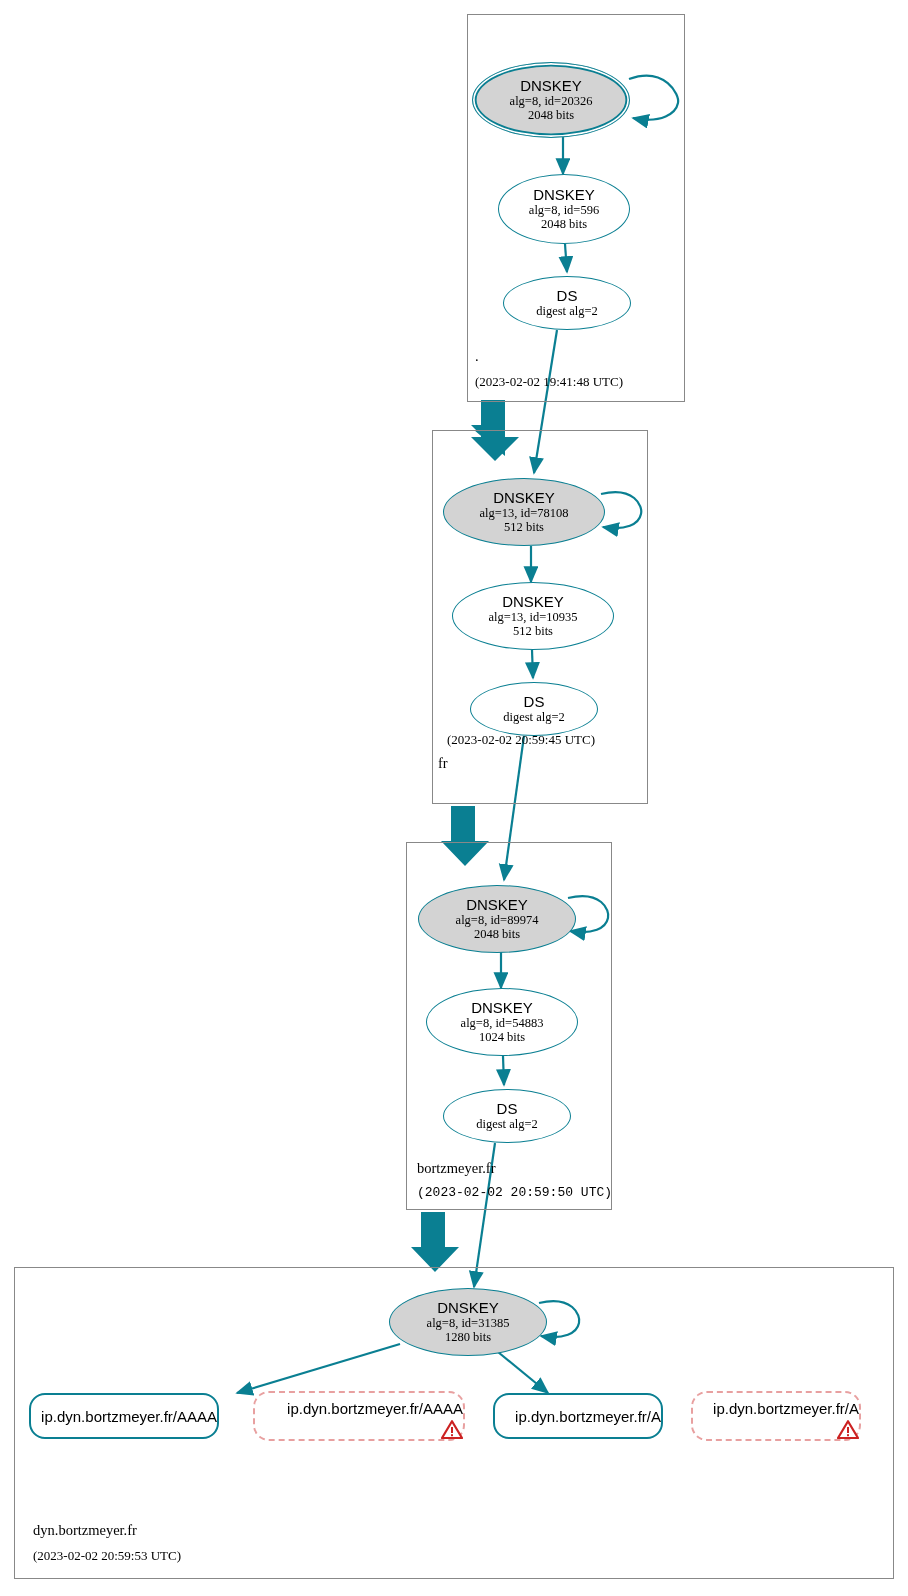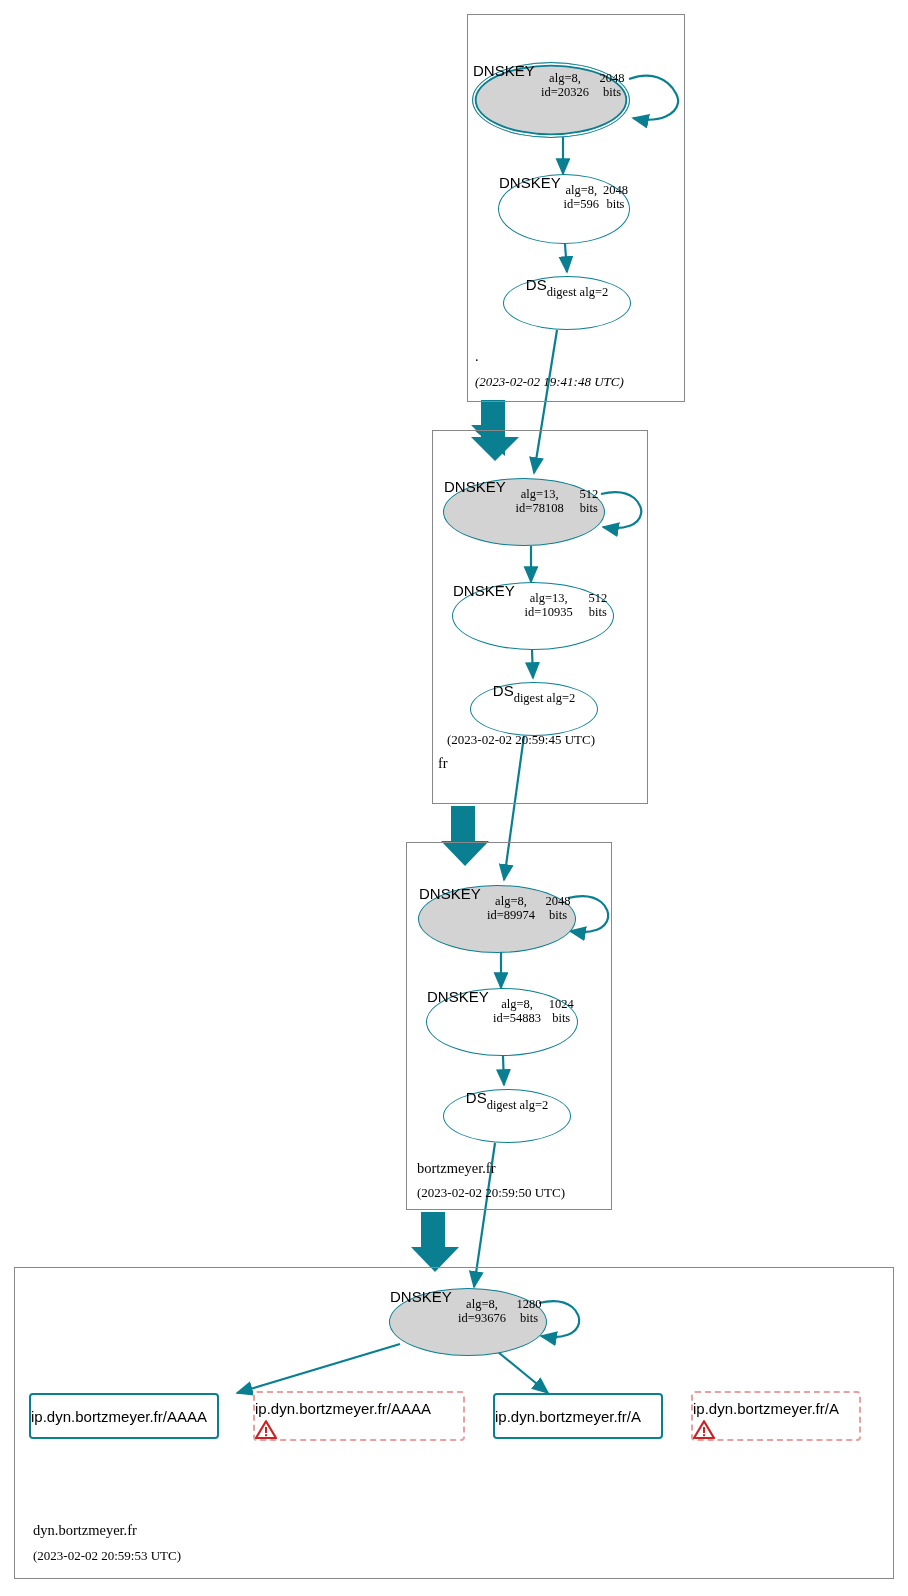--- a/index.html
+++ b/index.html
@@ -46,49 +46,49 @@
   }
   .node-ellipse {
     position: absolute;
     box-sizing: border-box;
     border: 1.7px solid #0a7f92;
     border-radius: 50%;
     background: #ffffff;
     text-align: center;
     color: #000000;
     display: flex;
-    flex-direction: row;
+    flex-direction: column;
+    align-items: center;
     justify-content: center;
     line-height: 1.12;
   }
   .node-ellipse.shaded {
     background: #d3d3d3;
   }
   .node-ellipse.doubled {
     box-shadow: inset 0 0 0 1.7px #ffffff, inset 0 0 0 3.6px #0a7f92;
   }
   .node-title {
     font-family: "Liberation Sans", sans-serif;
     font-size: 15px;
     letter-spacing: 0px;
   }
   .node-sub {
     font-family: "Liberation Serif", serif;
     font-size: 12.5px;
-    margin-top: 8px;
   }
   .rr-box {
     position: absolute;
     box-sizing: border-box;
     border: 2px solid #0a7f92;
-    border-radius: 4px;
+    border-radius: 16px;
     background: #ffffff;
     display: flex;
     flex-direction: column;
-    align-items: flex-start;
+    align-items: flex-end;
     justify-content: center;
     color: #000000;
     font-family: "Liberation Sans", sans-serif;
     font-size: 15px;
   }
   .rr-box.error {
     border: 2px dashed #e8a0a0;
     background: #ffffff;
     justify-content: flex-start;
     padding-top: 7px;
@@ -195,21 +195,21 @@
     <div class="node-sub">alg=8, id=596</div>
     <div class="node-sub">2048 bits</div>
   </div>
 
   <div class="node-ellipse" style="left:503px; top:276px; width:128px; height:54px;">
     <div class="node-title">DS</div>
     <div class="node-sub">digest alg=2</div>
   </div>
 
   <div class="zone-label zone-name" style="left:475px; top:348px;">.</div>
-  <div class="zone-label zone-time" style="left:475px; top:374px;font-style:italic;">(2023-02-02 19:41:48 UTC)</div>
+  <div class="zone-label zone-time" style="left:475px; top:374px;">(2023-02-02 19:41:48 UTC)</div>
 
   <div class="zone-box" style="left:432px; top:430px; width:216px; height:374px;"></div>
 
   <div class="node-ellipse shaded" style="left:443px; top:478px; width:162px; height:68px;">
     <div class="node-title">DNSKEY</div>
     <div class="node-sub">alg=13, id=78108</div>
     <div class="node-sub">512 bits</div>
   </div>
 
   <div class="node-ellipse" style="left:452px; top:582px; width:162px; height:68px;">
@@ -239,27 +239,27 @@
     <div class="node-sub">alg=8, id=54883</div>
     <div class="node-sub">1024 bits</div>
   </div>
 
   <div class="node-ellipse" style="left:443px; top:1089px; width:128px; height:54px;">
     <div class="node-title">DS</div>
     <div class="node-sub">digest alg=2</div>
   </div>
 
   <div class="zone-label zone-name" style="left:417px; top:1160px;">bortzmeyer.fr</div>
-  <div class="zone-label zone-time" style="left:417px; top:1185px;">(2023-02-02 20:59:50 UTC)</div>
+  <div class="zone-label zone-time" style="left:417px; top:1185px;font-family:Liberation Mono, monospace;">(2023-02-02 20:59:50 UTC)</div>
 
   <div class="zone-box" style="left:14px; top:1267px; width:880px; height:312px;"></div>
 
   <div class="node-ellipse shaded" style="left:389px; top:1288px; width:158px; height:68px;">
     <div class="node-title">DNSKEY</div>
-    <div class="node-sub">alg=8, id=93676</div>
+    <div class="node-sub">alg=8, id=31385</div>
     <div class="node-sub">1280 bits</div>
   </div>
 
   <div class="rr-box" style="left:29px; top:1393px; width:190px; height:46px;">
     <span>ip.dyn.bortzmeyer.fr/AAAA</span>
   </div>
 
   <div class="rr-box error" style="left:253px; top:1391px; width:212px; height:50px;">
     <span>ip.dyn.bortzmeyer.fr/AAAA</span>
     <svg class="warn-icon" width="22" height="19" viewBox="0 0 22 19">

